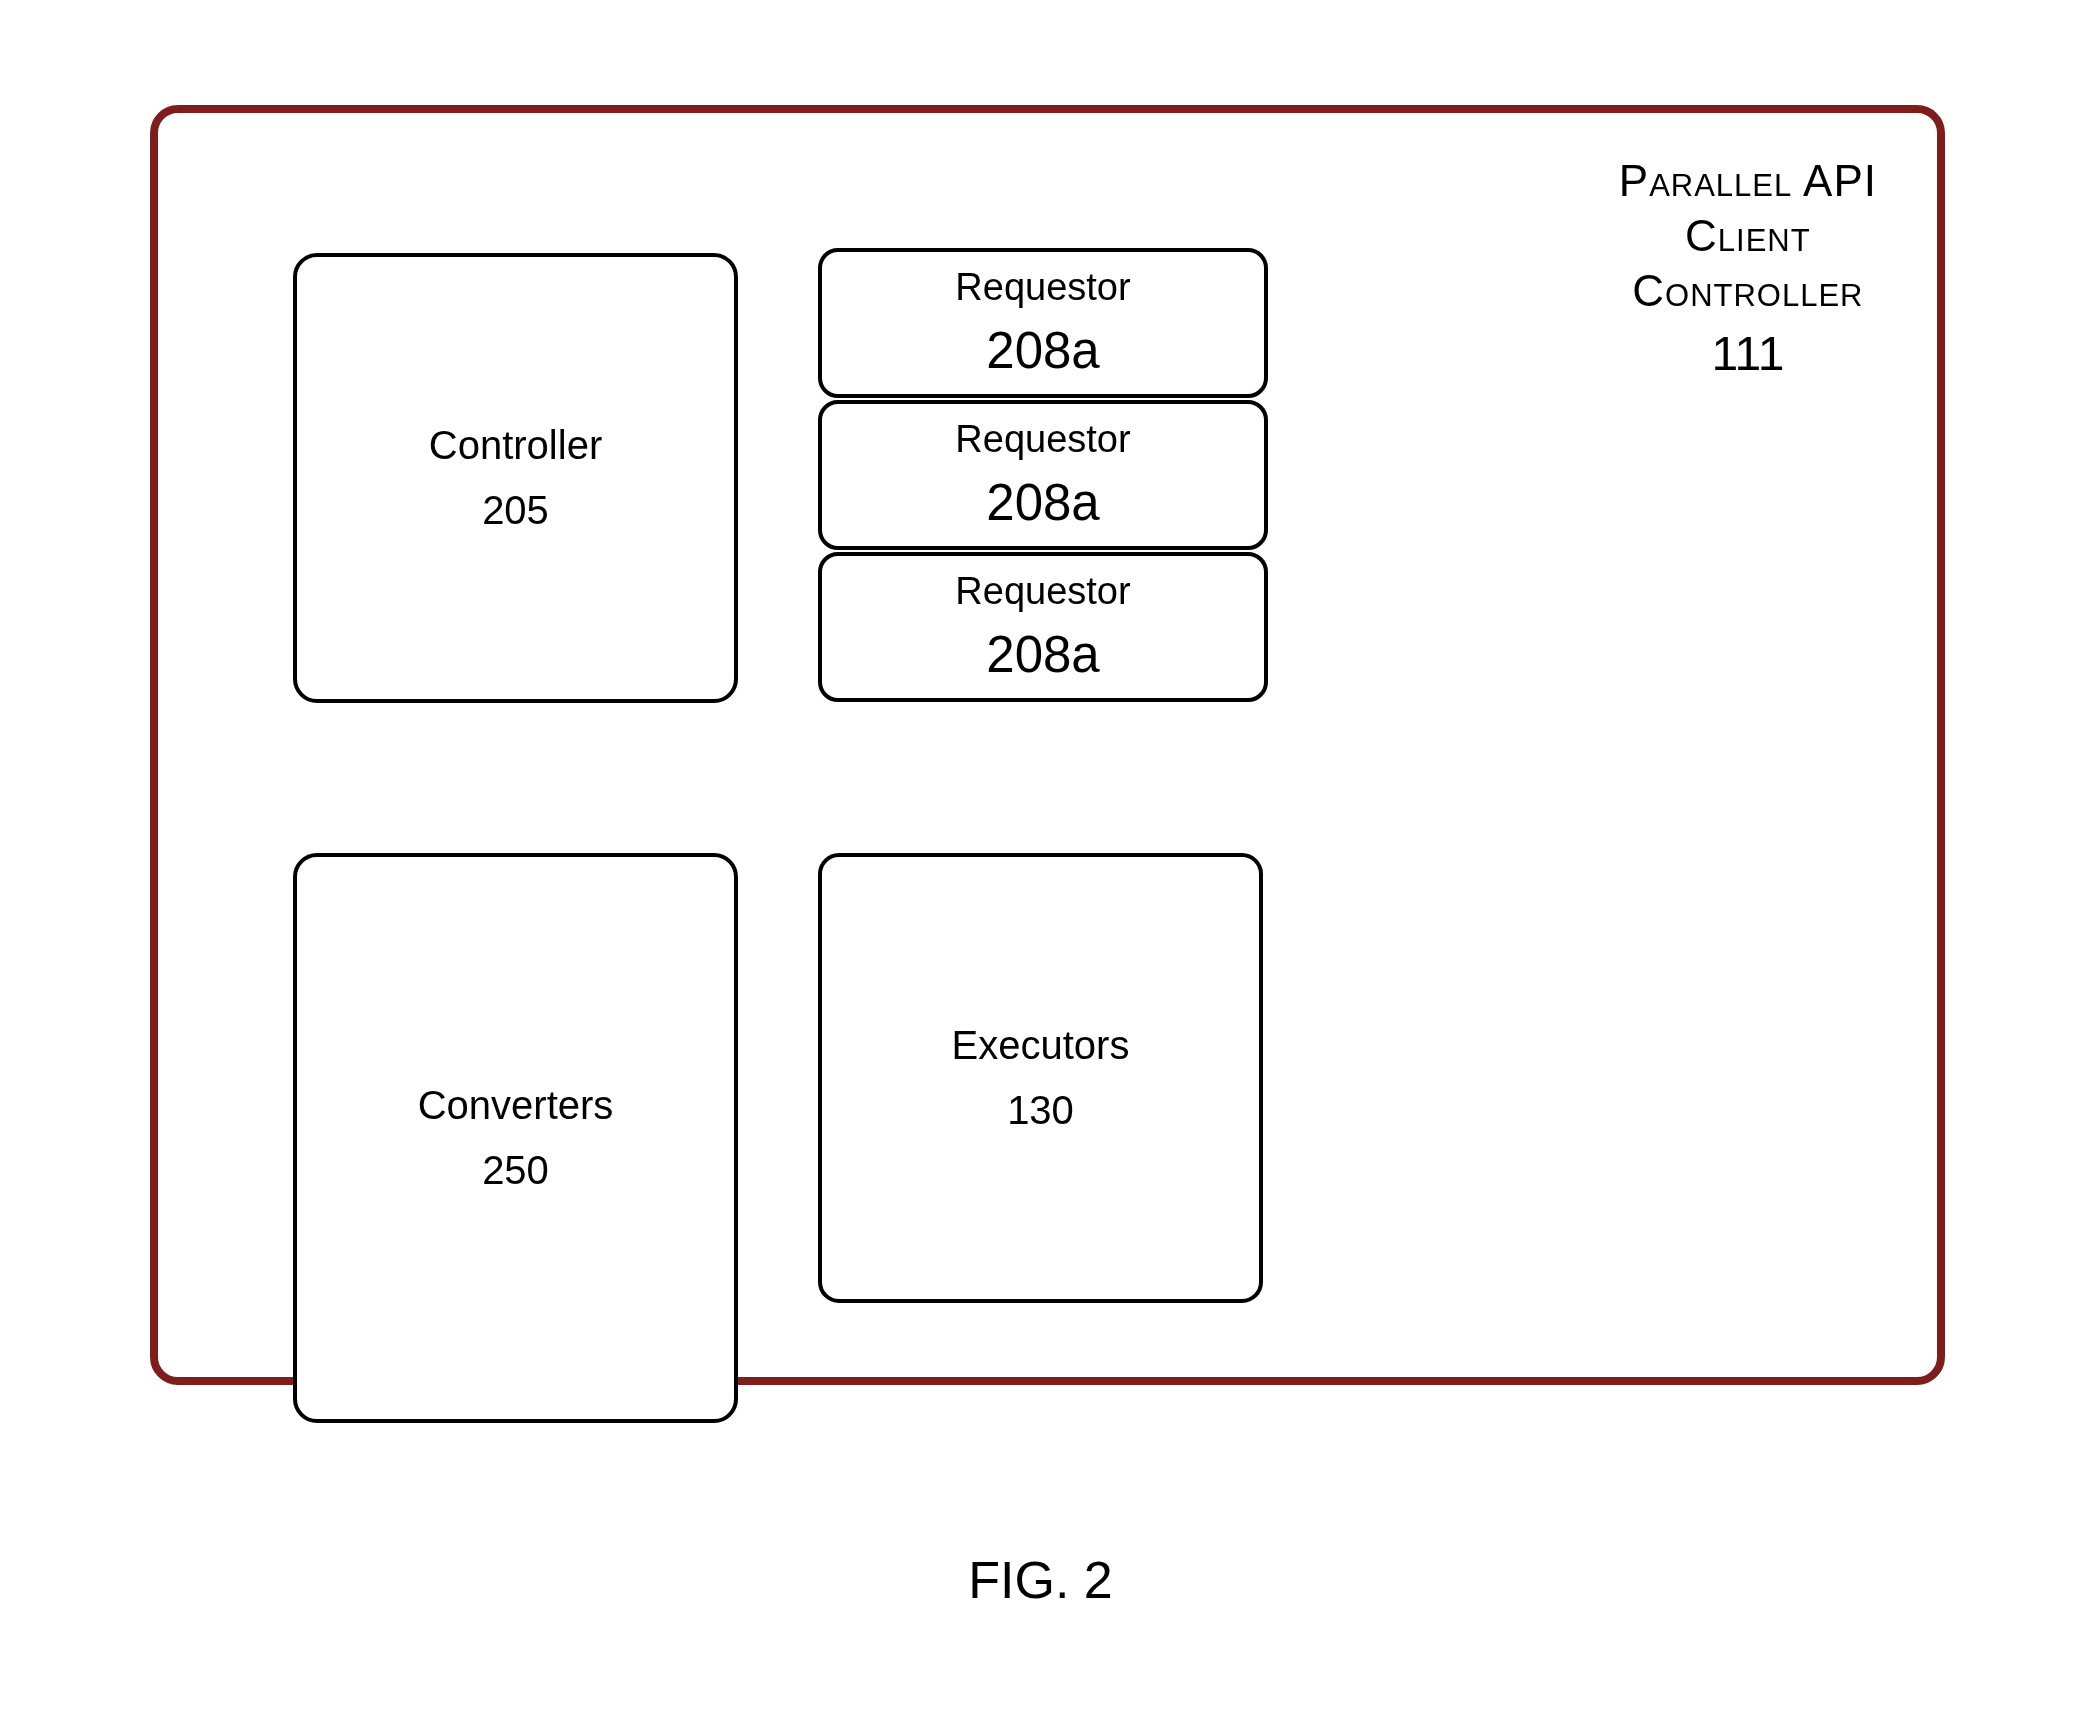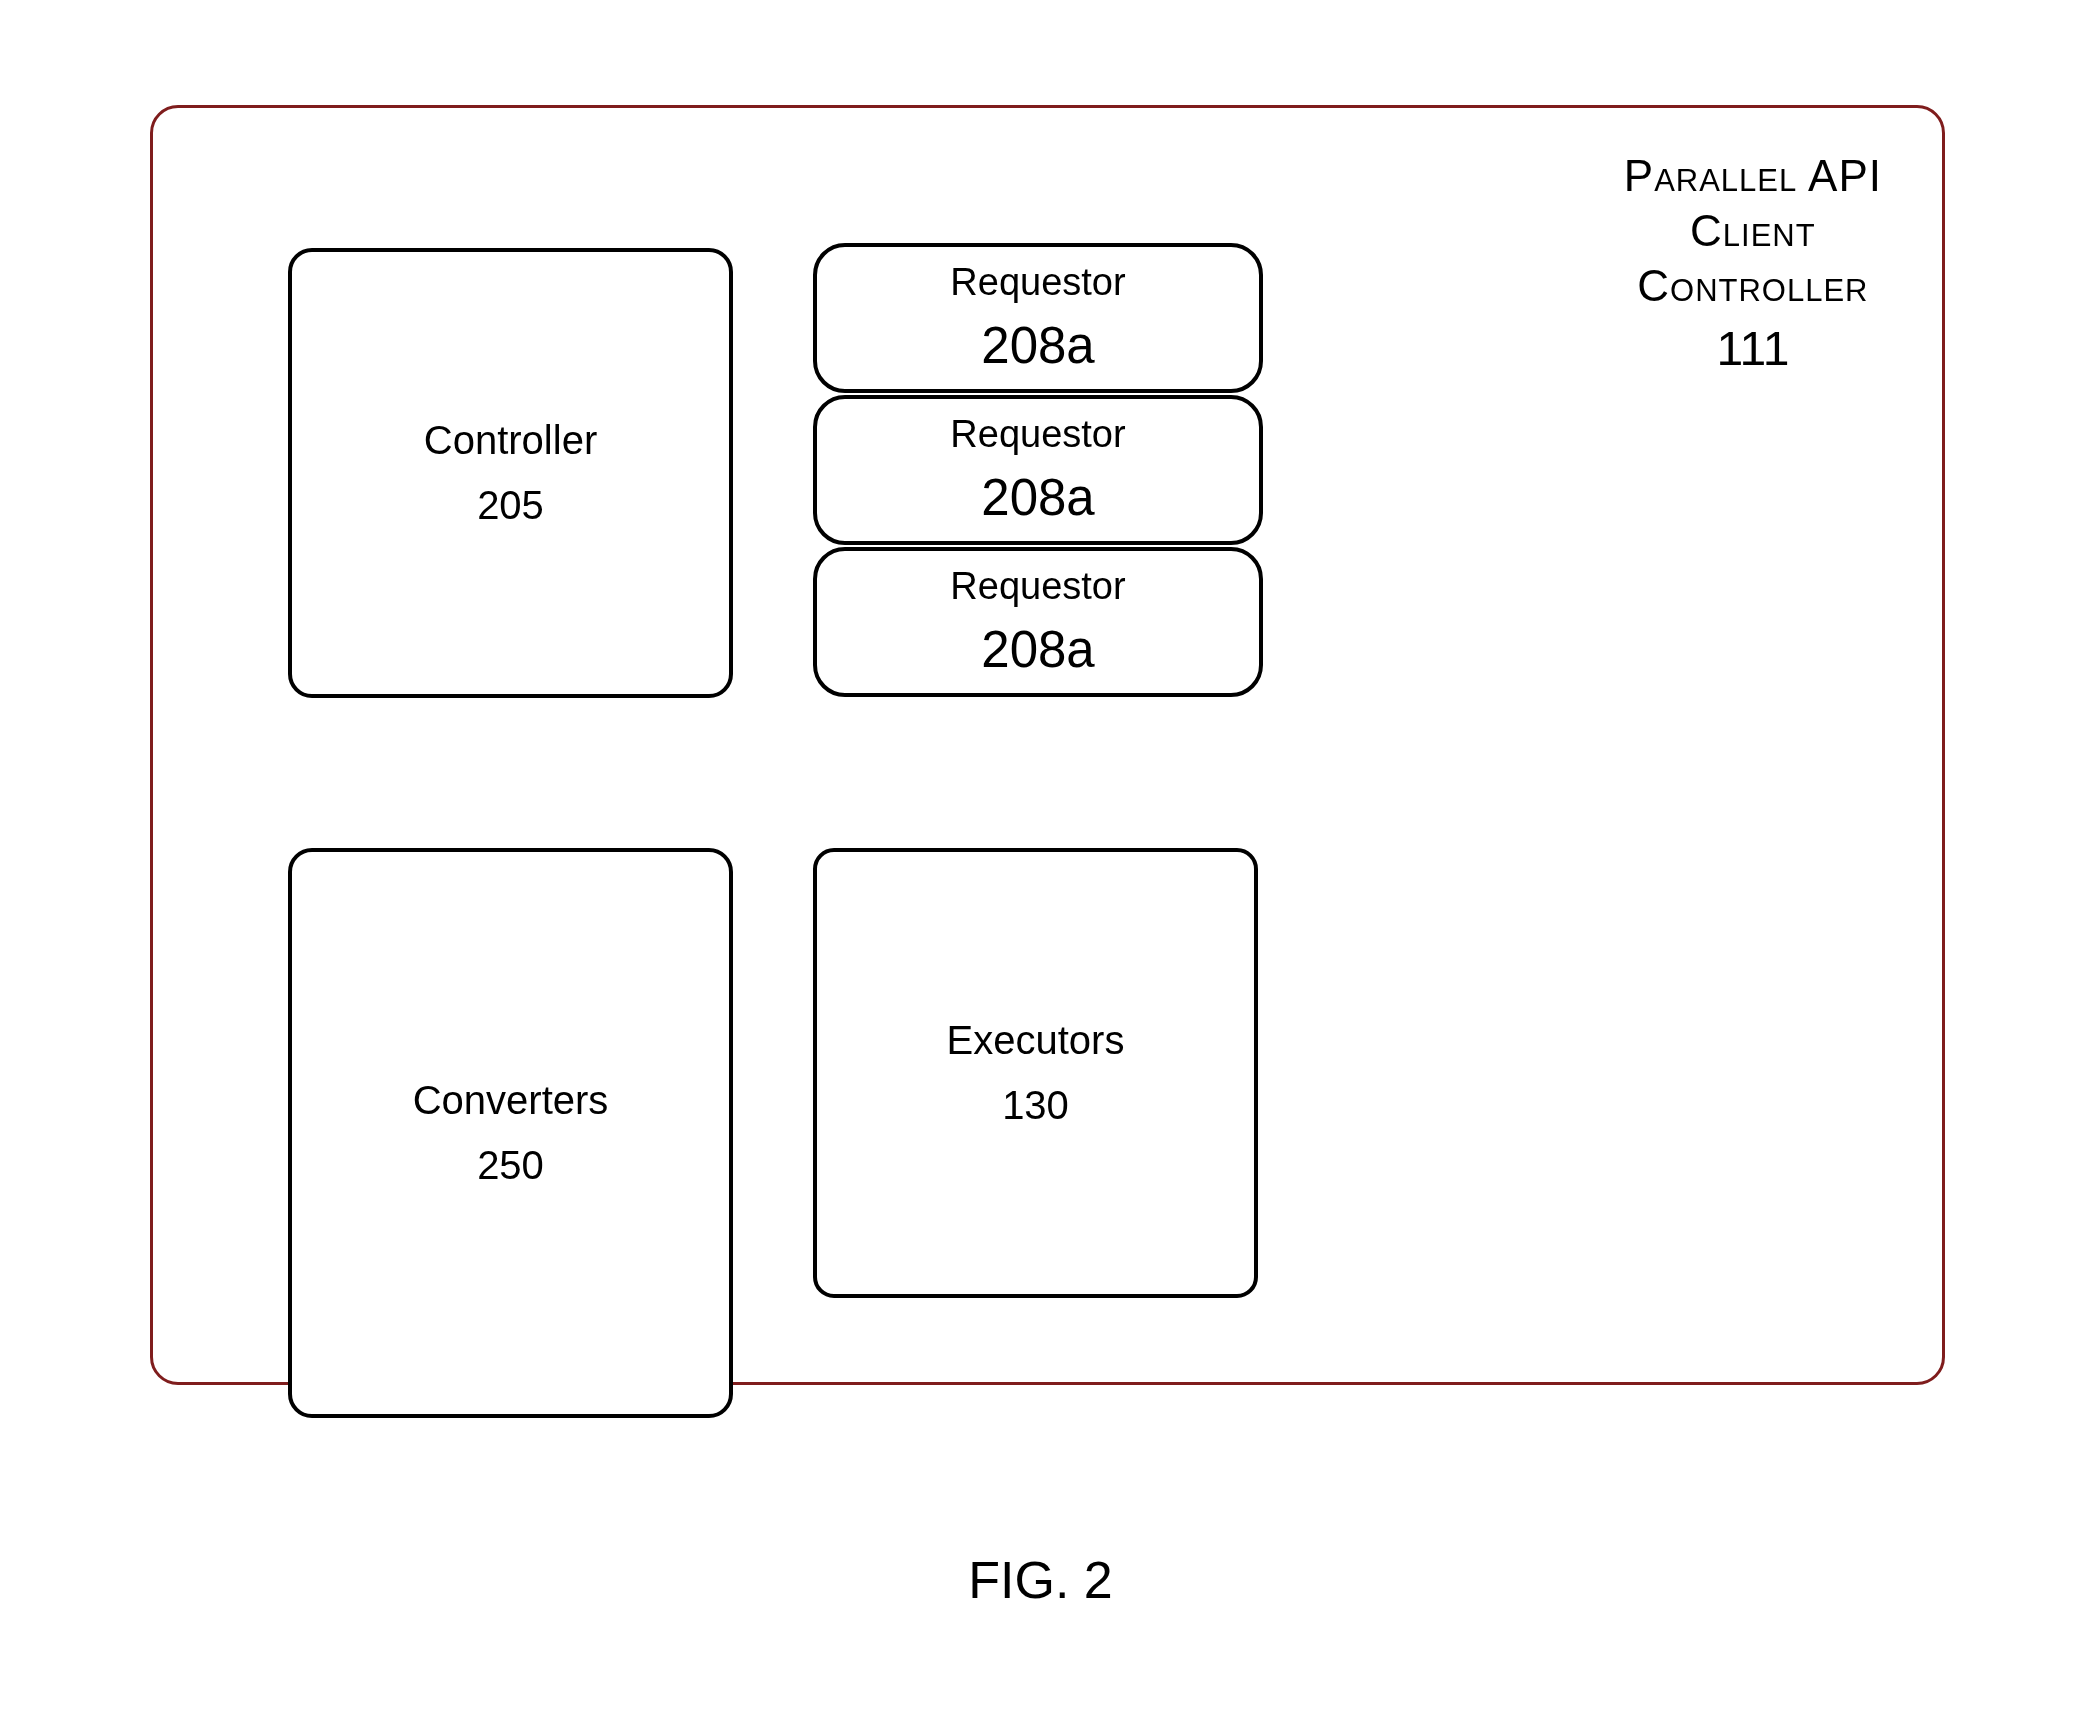--- a/index.html
+++ b/index.html
@@ -9,21 +9,21 @@
       width: 2097px;
       height: 1726px;
       position: relative;
     }
     .outer-frame {
       position: absolute;
       left: 150px;
       top: 105px;
       width: 1795px;
       height: 1280px;
-      border: 3px solid #7f1d1d;
+      border: 8px solid #7f1d1d;
       border-radius: 28px;
       background: #fff;
     }
     .title-block {
       position: absolute;
       right: 60px;
       top: 40px;
       text-align: center;
       line-height: 1.25;
     }
@@ -55,21 +55,21 @@
     .requestor-stack {
       position: absolute;
       left: 660px;
       top: 135px;
       width: 450px;
     }
     .req-box {
       width: 450px;
       height: 150px;
       border: 4px solid #000;
-      border-radius: 32px;
+      border-radius: 20px;
       background: #fff;
       display: flex;
       flex-direction: column;
       align-items: center;
       justify-content: center;
       text-align: center;
       gap: 12px;
     }
     .req-box + .req-box { margin-top: 2px; }
     .req-label { font-size: 38px; }

